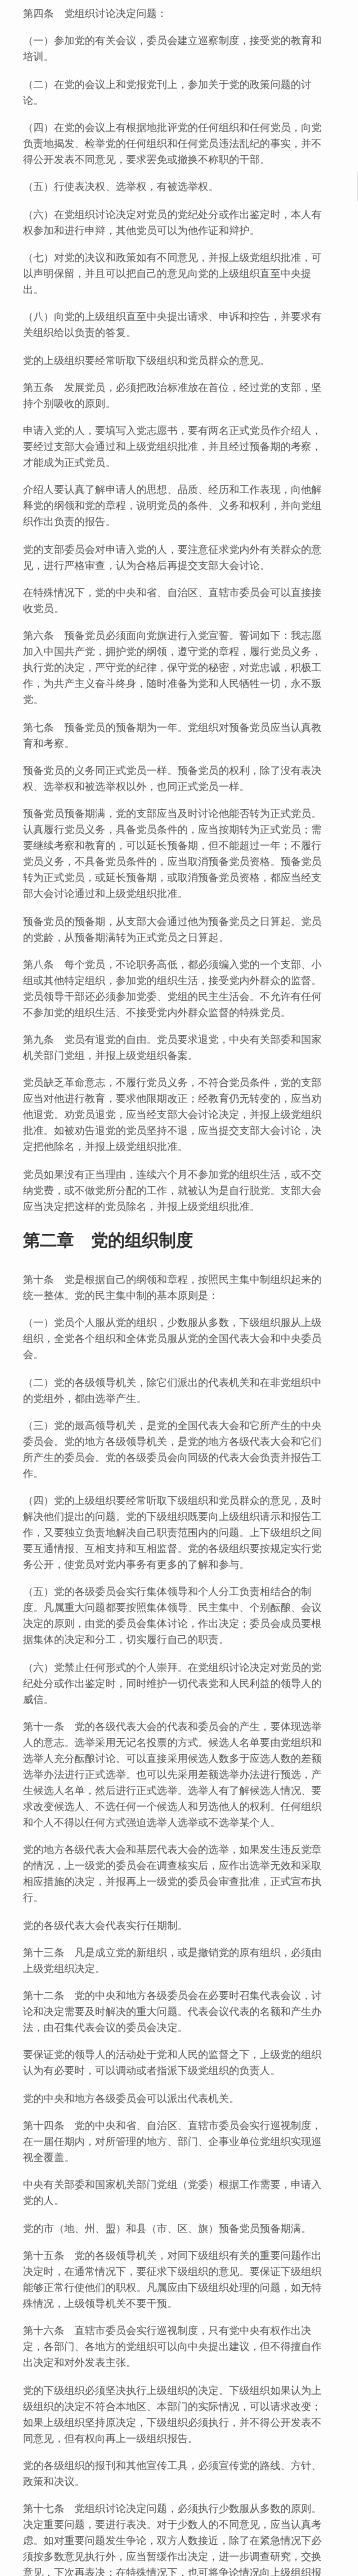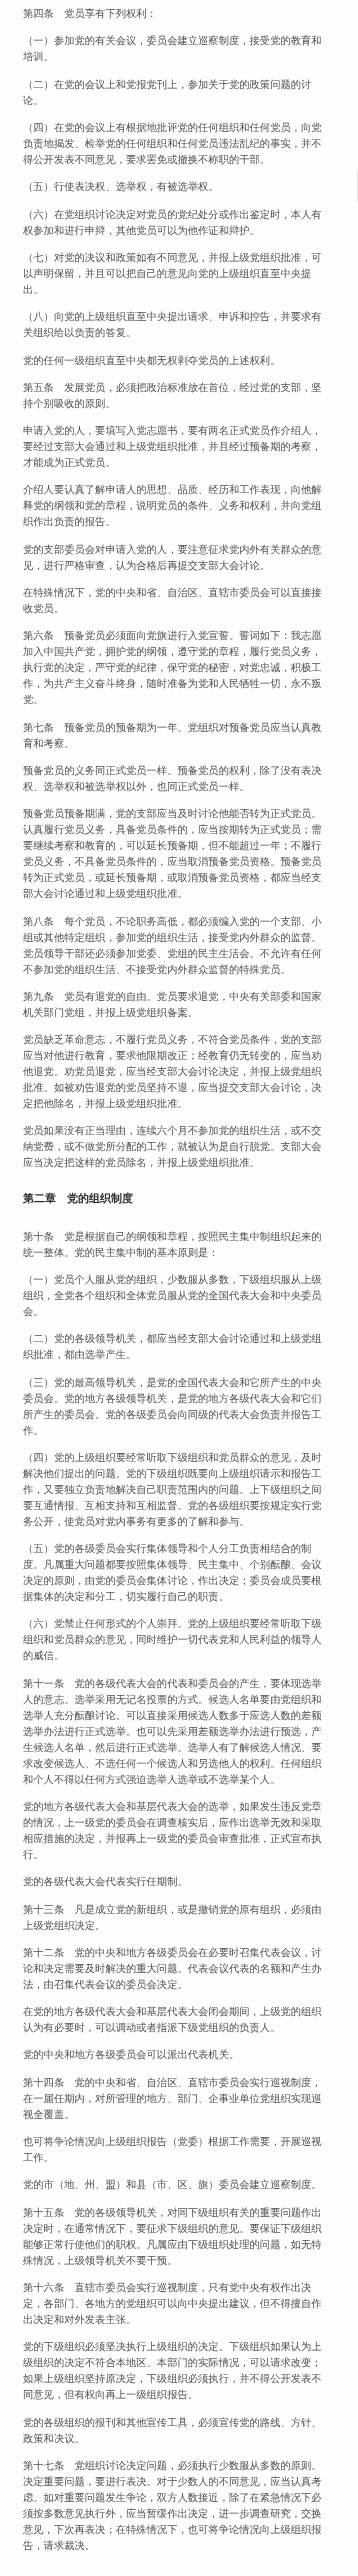--- a/index.html
+++ b/index.html
@@ -18,76 +18,77 @@
   }
   .para{
     margin:0 0 11.3px 0;
     font-size:10.3px;line-height:16px;
     color:var(--text);
     font-weight:400;
     word-break:break-all;
   }
   .chapter{
     margin:20.6px 0 20.6px 0;
-    font-size:11px;line-height:16px;
+    font-size:17px;line-height:16px;
     color:var(--heading);
     font-weight:700;
     font-family:Liberation Mono, monospace;
   }
   .scrollbar-thumb{
     position:absolute;right:0.5px;top:171px;
     width:1.5px;height:31px;border-radius:1px;
     background:var(--scrollbar);
   }
 </style>
 </head>
 <body>
 
 <div class="page">
   <div id="doc">
-      <p class="para">第四条　党员享有下列权利：</p>
+      <p class="para">第四条　党组织讨论决定问题：</p>
       <p class="para">（一）参加党的有关会议，委员会建立巡察制度，接受党的教育和培训。</p>
       <p class="para">（二）在党的会议上和党报党刊上，参加关于党的政策问题的讨论。</p>
       <p class="para">（四）在党的会议上有根据地批评党的任何组织和任何党员，向党负责地揭发、检举党的任何组织和任何党员违法乱纪的事实，并不得公开发表不同意见，要求罢免或撤换不称职的干部。</p>
       <p class="para">（五）行使表决权、选举权，有被选举权。</p>
       <p class="para">（六）在党组织讨论决定对党员的党纪处分或作出鉴定时，本人有权参加和进行申辩，其他党员可以为他作证和辩护。</p>
       <p class="para">（七）对党的决议和政策如有不同意见，并报上级党组织批准，可以声明保留，并且可以把自己的意见向党的上级组织直至中央提出。</p>
       <p class="para">（八）向党的上级组织直至中央提出请求、申诉和控告，并要求有关组织给以负责的答复。</p>
-      <p class="para">党的任何一级组织直至中央都无权剥夺党员的上述权利。</p>
+      <p class="para">党的上级组织要经常听取下级组织和党员群众的意见。</p>
       <p class="para">第五条　发展党员，必须把政治标准放在首位，经过党的支部，坚持个别吸收的原则。</p>
       <p class="para">申请入党的人，要填写入党志愿书，要有两名正式党员作介绍人，要经过支部大会通过和上级党组织批准，并且经过预备期的考察，才能成为正式党员。</p>
       <p class="para">介绍人要认真了解申请人的思想、品质、经历和工作表现，向他解释党的纲领和党的章程，说明党员的条件、义务和权利，并向党组织作出负责的报告。</p>
       <p class="para">党的支部委员会对申请入党的人，要注意征求党内外有关群众的意见，进行严格审查，认为合格后再提交支部大会讨论。</p>
       <p class="para">在特殊情况下，党的中央和省、自治区、直辖市委员会可以直接接收党员。</p>
       <p class="para">第六条　预备党员必须面向党旗进行入党宣誓。誓词如下：我志愿加入中国共产党，拥护党的纲领，遵守党的章程，履行党员义务，执行党的决定，严守党的纪律，保守党的秘密，对党忠诚，积极工作，为共产主义奋斗终身，随时准备为党和人民牺牲一切，永不叛党。</p>
       <p class="para">第七条　预备党员的预备期为一年。党组织对预备党员应当认真教育和考察。</p>
       <p class="para">预备党员的义务同正式党员一样。预备党员的权利，除了没有表决权、选举权和被选举权以外，也同正式党员一样。</p>
       <p class="para">预备党员预备期满，党的支部应当及时讨论他能否转为正式党员。认真履行党员义务，具备党员条件的，应当按期转为正式党员；需要继续考察和教育的，可以延长预备期，但不能超过一年；不履行党员义务，不具备党员条件的，应当取消预备党员资格。预备党员转为正式党员，或延长预备期，或取消预备党员资格，都应当经支部大会讨论通过和上级党组织批准。</p>
+      <p class="para">预备党员的预备期，从支部大会通过他为预备党员之日算起。党员的党龄，从预备期满转为正式党员之日算起。</p>
       <p class="para">第八条　每个党员，不论职务高低，都必须编入党的一个支部、小组或其他特定组织，参加党的组织生活，接受党内外群众的监督。党员领导干部还必须参加党委、党组的民主生活会。不允许有任何不参加党的组织生活、不接受党内外群众监督的特殊党员。</p>
       <p class="para">第九条　党员有退党的自由。党员要求退党，中央有关部委和国家机关部门党组，并报上级党组织备案。</p>
       <p class="para">党员缺乏革命意志，不履行党员义务，不符合党员条件，党的支部应当对他进行教育，要求他限期改正；经教育仍无转变的，应当劝他退党。劝党员退党，应当经支部大会讨论决定，并报上级党组织批准。如被劝告退党的党员坚持不退，应当提交支部大会讨论，决定把他除名，并报上级党组织批准。</p>
       <p class="para">党员如果没有正当理由，连续六个月不参加党的组织生活，或不交纳党费，或不做党所分配的工作，就被认为是自行脱党。支部大会应当决定把这样的党员除名，并报上级党组织批准。</p>
       <h2 class="chapter">第二章　党的组织制度</h2>
       <p class="para">第十条　党是根据自己的纲领和章程，按照民主集中制组织起来的统一整体。党的民主集中制的基本原则是：</p>
       <p class="para">（一）党员个人服从党的组织，少数服从多数，下级组织服从上级组织，全党各个组织和全体党员服从党的全国代表大会和中央委员会。</p>
-      <p class="para">（二）党的各级领导机关，都应当经支部大会讨论通过和上级党组织批准，都由选举产生。</p>
+      <p class="para">（二）党的各级领导机关，除它们派出的代表机关和在非党组织中的党组外，都由选举产生。</p>
       <p class="para">（三）党的最高领导机关，是党的全国代表大会和它所产生的中央委员会。党的地方各级领导机关，是党的地方各级代表大会和它们所产生的委员会。党的各级委员会向同级的代表大会负责并报告工作。</p>
       <p class="para">（四）党的上级组织要经常听取下级组织和党员群众的意见，及时解决他们提出的问题。党的下级组织既要向上级组织请示和报告工作，又要独立负责地解决自己职责范围内的问题。上下级组织之间要互通情报、互相支持和互相监督。党的各级组织要按规定实行党务公开，使党员对党内事务有更多的了解和参与。</p>
       <p class="para">（五）党的各级委员会实行集体领导和个人分工负责相结合的制度。凡属重大问题都要按照集体领导、民主集中、个别酝酿、会议决定的原则，由党的委员会集体讨论，作出决定；委员会成员要根据集体的决定和分工，切实履行自己的职责。</p>
-      <p class="para">（六）党禁止任何形式的个人崇拜。党的上级组织要经常听取下级组织和党员群众的意见，同时维护一切代表党和人民利益的领导人的威信。</p>
+      <p class="para">（六）党禁止任何形式的个人崇拜。在党组织讨论决定对党员的党纪处分或作出鉴定时，同时维护一切代表党和人民利益的领导人的威信。</p>
       <p class="para">第十一条　党的各级代表大会的代表和委员会的产生，要体现选举人的意志。选举采用无记名投票的方式。候选人名单要由党组织和选举人充分酝酿讨论。可以直接采用候选人数多于应选人数的差额选举办法进行正式选举。也可以先采用差额选举办法进行预选，产生候选人名单，然后进行正式选举。选举人有了解候选人情况、要求改变候选人、不选任何一个候选人和另选他人的权利。任何组织和个人不得以任何方式强迫选举人选举或不选举某个人。</p>
       <p class="para">党的地方各级代表大会和基层代表大会的选举，如果发生违反党章的情况，上一级党的委员会在调查核实后，应作出选举无效和采取相应措施的决定，并报再上一级党的委员会审查批准，正式宣布执行。</p>
       <p class="para">党的各级代表大会代表实行任期制。</p>
       <p class="para">第十三条　凡是成立党的新组织，或是撤销党的原有组织，必须由上级党组织决定。</p>
       <p class="para">第十二条　党的中央和地方各级委员会在必要时召集代表会议，讨论和决定需要及时解决的重大问题。代表会议代表的名额和产生办法，由召集代表会议的委员会决定。</p>
-      <p class="para">在党的地方各级代表大会和基层代表大会闭会期间，上级党的组织认为有必要时，可以调动或者指派下级党组织的负责人。</p>
+      <p class="para">要保证党的领导人的活动处于党和人民的监督之下，上级党的组织认为有必要时，可以调动或者指派下级党组织的负责人。</p>
       <p class="para">党的中央和地方各级委员会可以派出代表机关。</p>
       <p class="para">第十四条　党的中央和省、自治区、直辖市委员会实行巡视制度，在一届任期内，对所管理的地方、部门、企事业单位党组织实现巡视全覆盖。</p>
-      <p class="para">也可将争论情况向上级组织报告（党委）根据工作需要，开展巡视工作。</p>
-      <p class="para">党的市（地、州、盟）和县（市、区、旗）委员会建立巡察制度。</p>
+      <p class="para">中央有关部委和国家机关部门党组（党委）根据工作需要，申请入党的人。</p>
+      <p class="para">党的市（地、州、盟）和县（市、区、旗）预备党员预备期满。</p>
       <p class="para">第十五条　党的各级领导机关，对同下级组织有关的重要问题作出决定时，在通常情况下，要征求下级组织的意见。要保证下级组织能够正常行使他们的职权。凡属应由下级组织处理的问题，如无特殊情况，上级领导机关不要干预。</p>
       <p class="para">第十六条　直辖市委员会实行巡视制度，只有党中央有权作出决定，各部门、各地方的党组织可以向中央提出建议，但不得擅自作出决定和对外发表主张。</p>
       <p class="para">党的下级组织必须坚决执行上级组织的决定。下级组织如果认为上级组织的决定不符合本地区、本部门的实际情况，可以请求改变；如果上级组织坚持原决定，下级组织必须执行，并不得公开发表不同意见，但有权向再上一级组织报告。</p>
       <p class="para">党的各级组织的报刊和其他宣传工具，必须宣传党的路线、方针、政策和决议。</p>
       <p class="para">第十七条　党组织讨论决定问题，必须执行少数服从多数的原则。决定重要问题，要进行表决。对于少数人的不同意见，应当认真考虑。如对重要问题发生争论，双方人数接近，除了在紧急情况下必须按多数意见执行外，应当暂缓作出决定，进一步调查研究，交换意见，下次再表决；在特殊情况下，也可将争论情况向上级组织报告，请求裁决。</p>
     </div>
   <div class="scrollbar-thumb"></div>
 </div>
 
 

